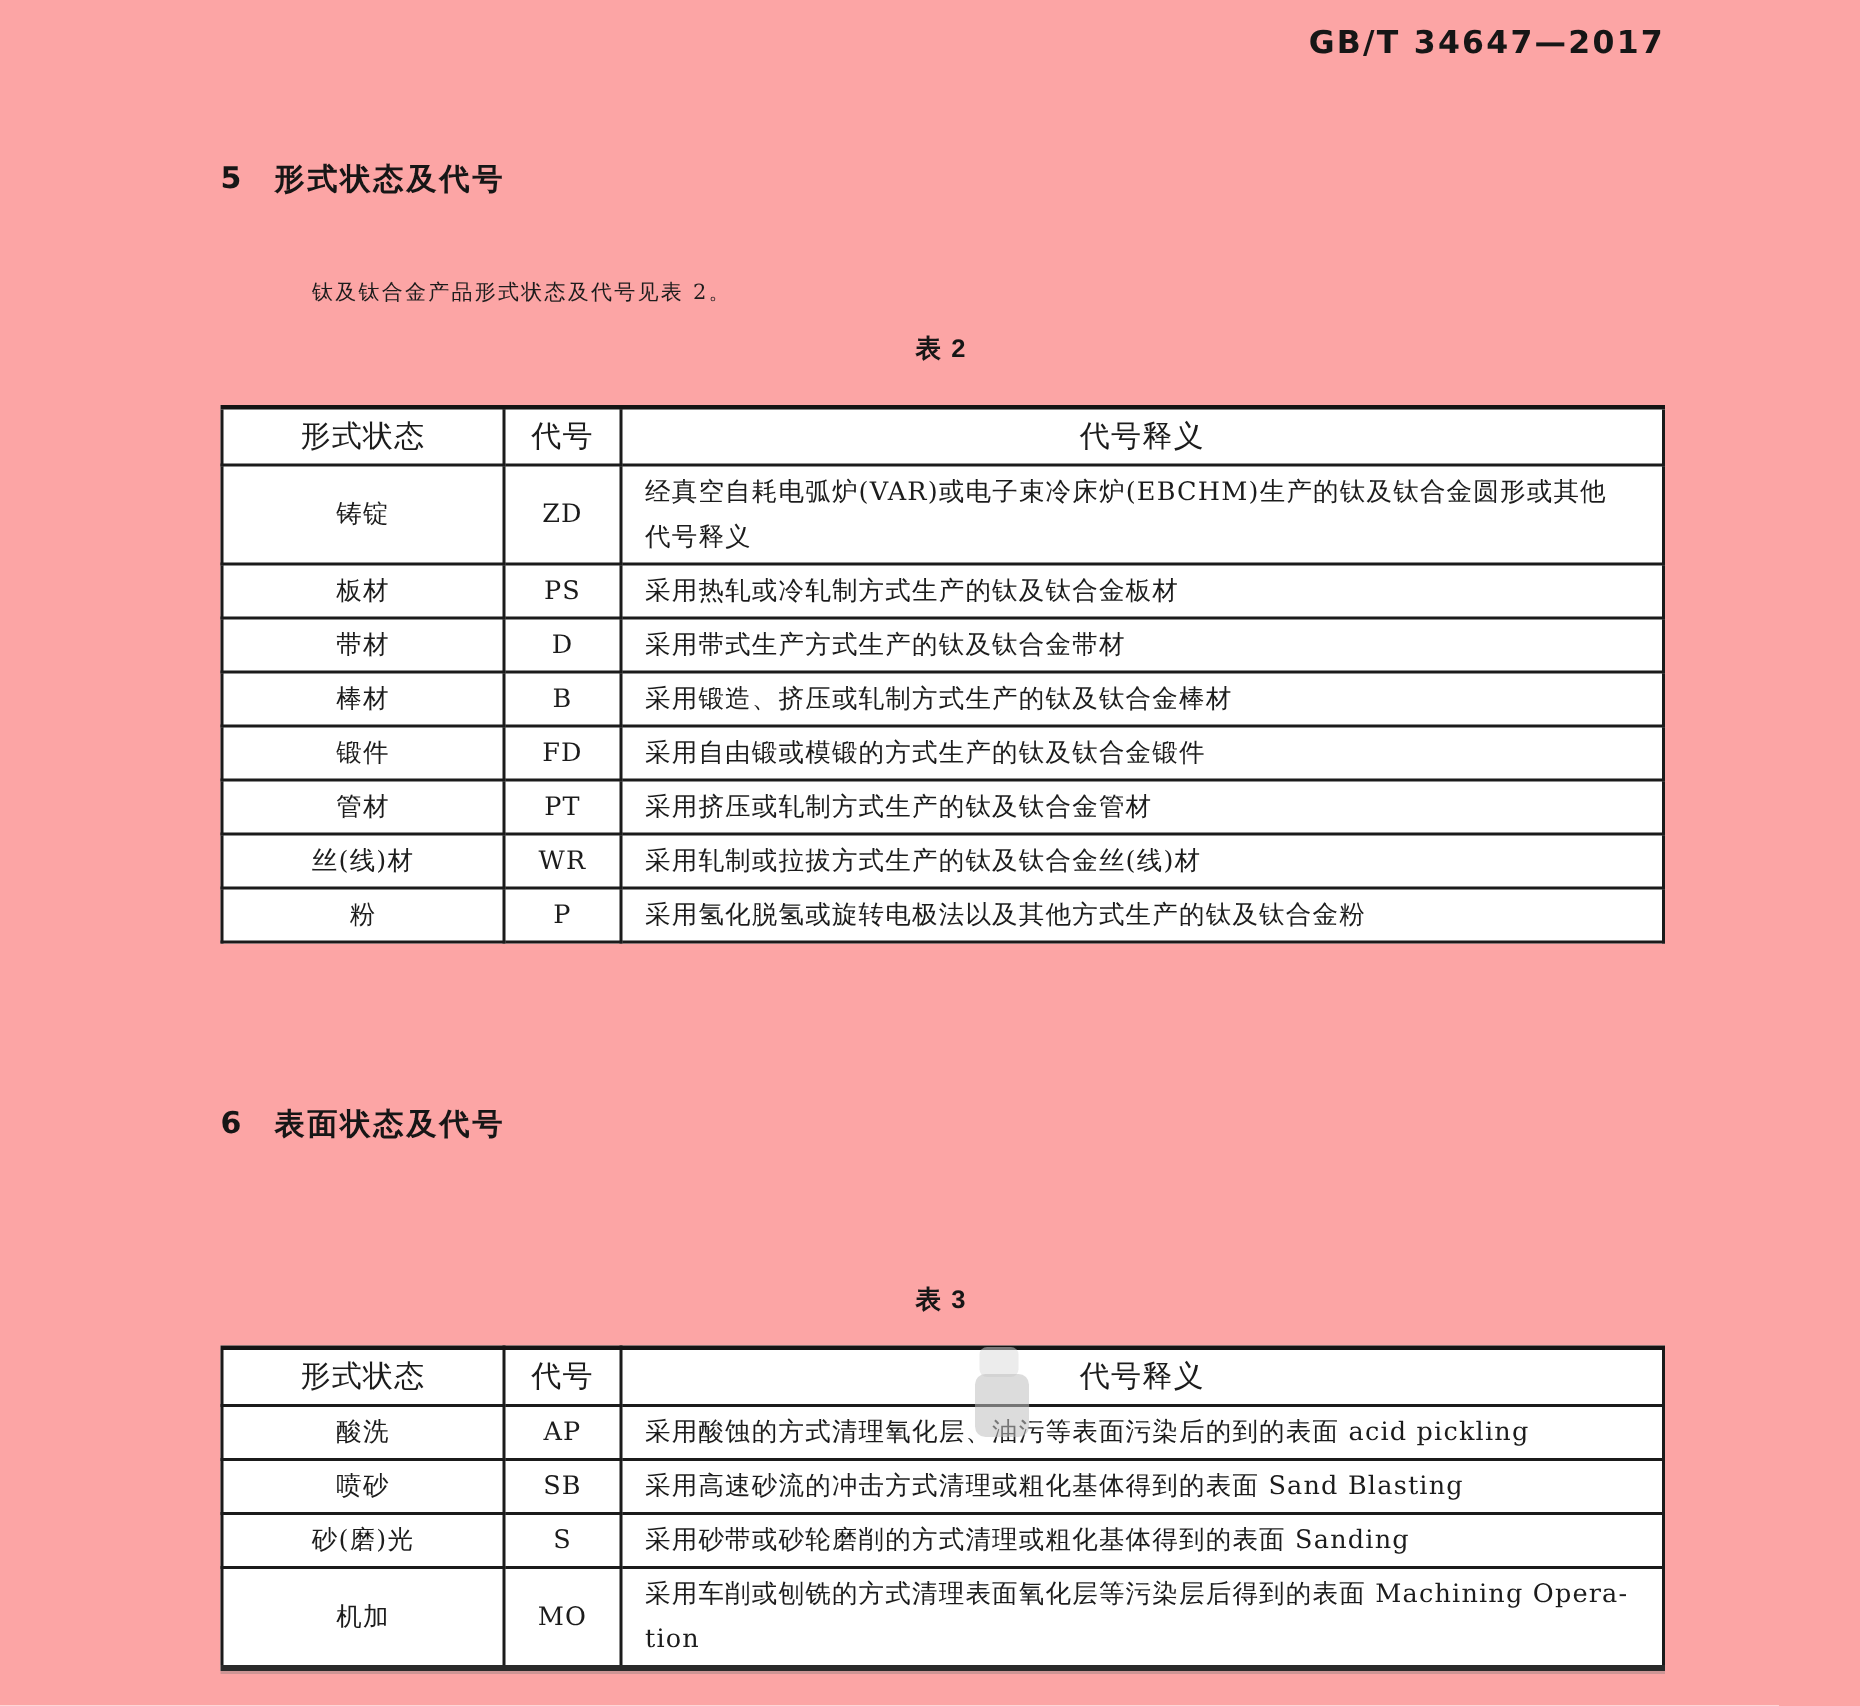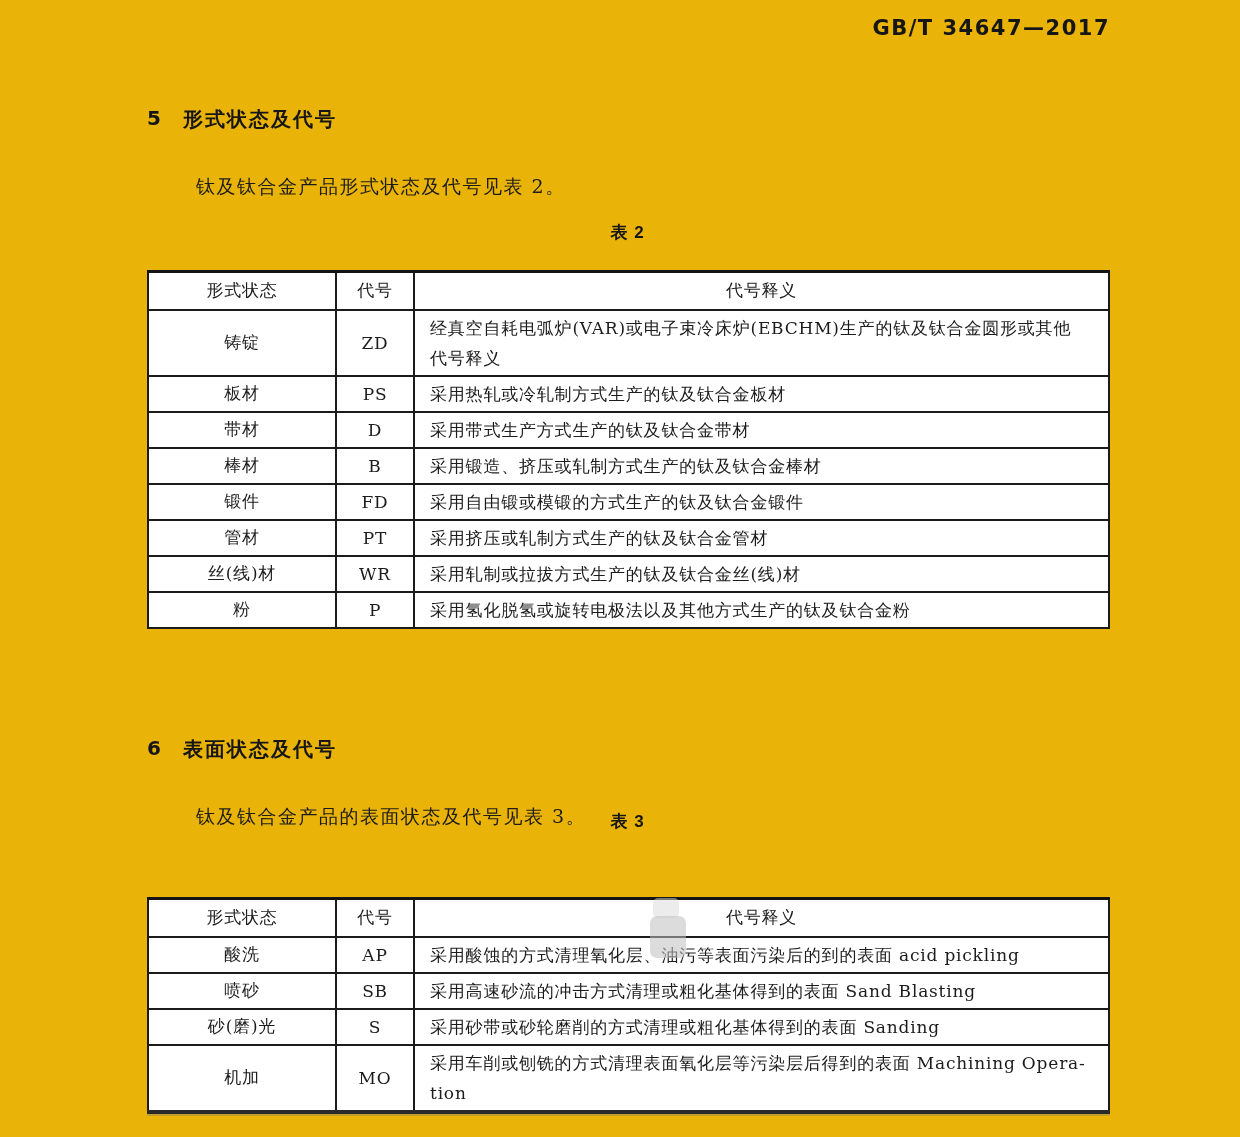--- a/index.html
+++ b/index.html
@@ -9,21 +9,21 @@
     height: 1137px;
     background: #ffffff;
     font-family: "DejaVu Serif", "Liberation Serif", serif;
     color: #1c1c1c;
   }
   .page {
     position: relative;
     width: 1240px;
     height: 1137px;
     overflow: hidden;
-    background: #eab308;
+    background: #fca5a5;
   }
   .doc-number {
     position: absolute;
     top: 16px;
     right: 130px;
     font-family: "DejaVu Sans", "Liberation Sans", sans-serif;
     font-weight: bold;
     font-size: 21px;
     letter-spacing: 1.5px;
     color: #161616;
@@ -37,61 +37,61 @@
     letter-spacing: 2px;
     color: #161616;
     display: flex;
   }
   .sec-heading .sec-num { margin-right: 22px; letter-spacing: 0; }
   .s5 { top: 106px; }
   .s6 { top: 736px; }
   .intro {
     position: absolute;
     left: 192px;
-    margin: 4px;
-    font-size: 19px;
+    margin: 16px;
+    font-size: 14px;
     letter-spacing: 1.5px;
     color: #1c1c1c;
   }
   .s5i { top: 170px; }
   .s6i { top: 800px; }
   .caption {
     position: absolute;
     left: 147px;
     width: 961px;
     text-align: center;
     font-family: Liberation Sans, sans-serif;
     font-weight: bold;
     font-size: 17px;
     letter-spacing: 1px;
     color: #161616;
   }
   .c2 { top: 221px; }
-  .c3 { top: 810px; }
+  .c3 { top: 855px; }
   table {
     position: absolute;
     left: 147px;
     width: 961px;
     border-collapse: collapse;
     table-layout: fixed;
     font-size: 17px;
     color: #1c1c1c;
     background: #ffffff;
   }
   .t2 { top: 270px; border-top: 3px solid #141414; }
   .t3 { top: 897px; border-top: 3px solid #141414; border-bottom: 4px solid #2a2a2a; box-shadow: 0 2px 0 rgba(120,120,120,0.35); }
   th, td {
     border: 2px solid #1b1b1b;
     text-align: center;
     vertical-align: middle;
     font-weight: normal;
     padding: 2px 4px;
     letter-spacing: 0.8px;
   }
-  th { font-size: 17px; }
+  th { font-size: 20px; }
   td.desc {
     text-align: left;
     padding-left: 15px;
     line-height: 30px;
   }
   td.desc span { display: block; }
   tr.hdr  { height: 38px; }
   tr.r1   { height: 28px; }
   tr.tall { height: 65px; }
   tr.tall2{ height: 66px; }
@@ -192,21 +192,20 @@
         <td class="desc">采用氢化脱氢或旋转电极法以及其他方式生产的钛及钛合金粉</td>
       </tr>
     </tbody>
   </table>
 
   <div class="sec-heading s6">
     <span class="sec-num">6</span>
     <span>表面状态及代号</span>
   </div>
 
-  <p class="intro s6i">钛及钛合金产品的表面状态及代号见表 3。</p>
 
   <div class="caption c3">表 3</div>
 
   <div class="smudge2"></div>
   <div class="smudge"></div>
 
   <table class="t3">
     <colgroup>
       <col style="width:188px">
         <col style="width:78px">

